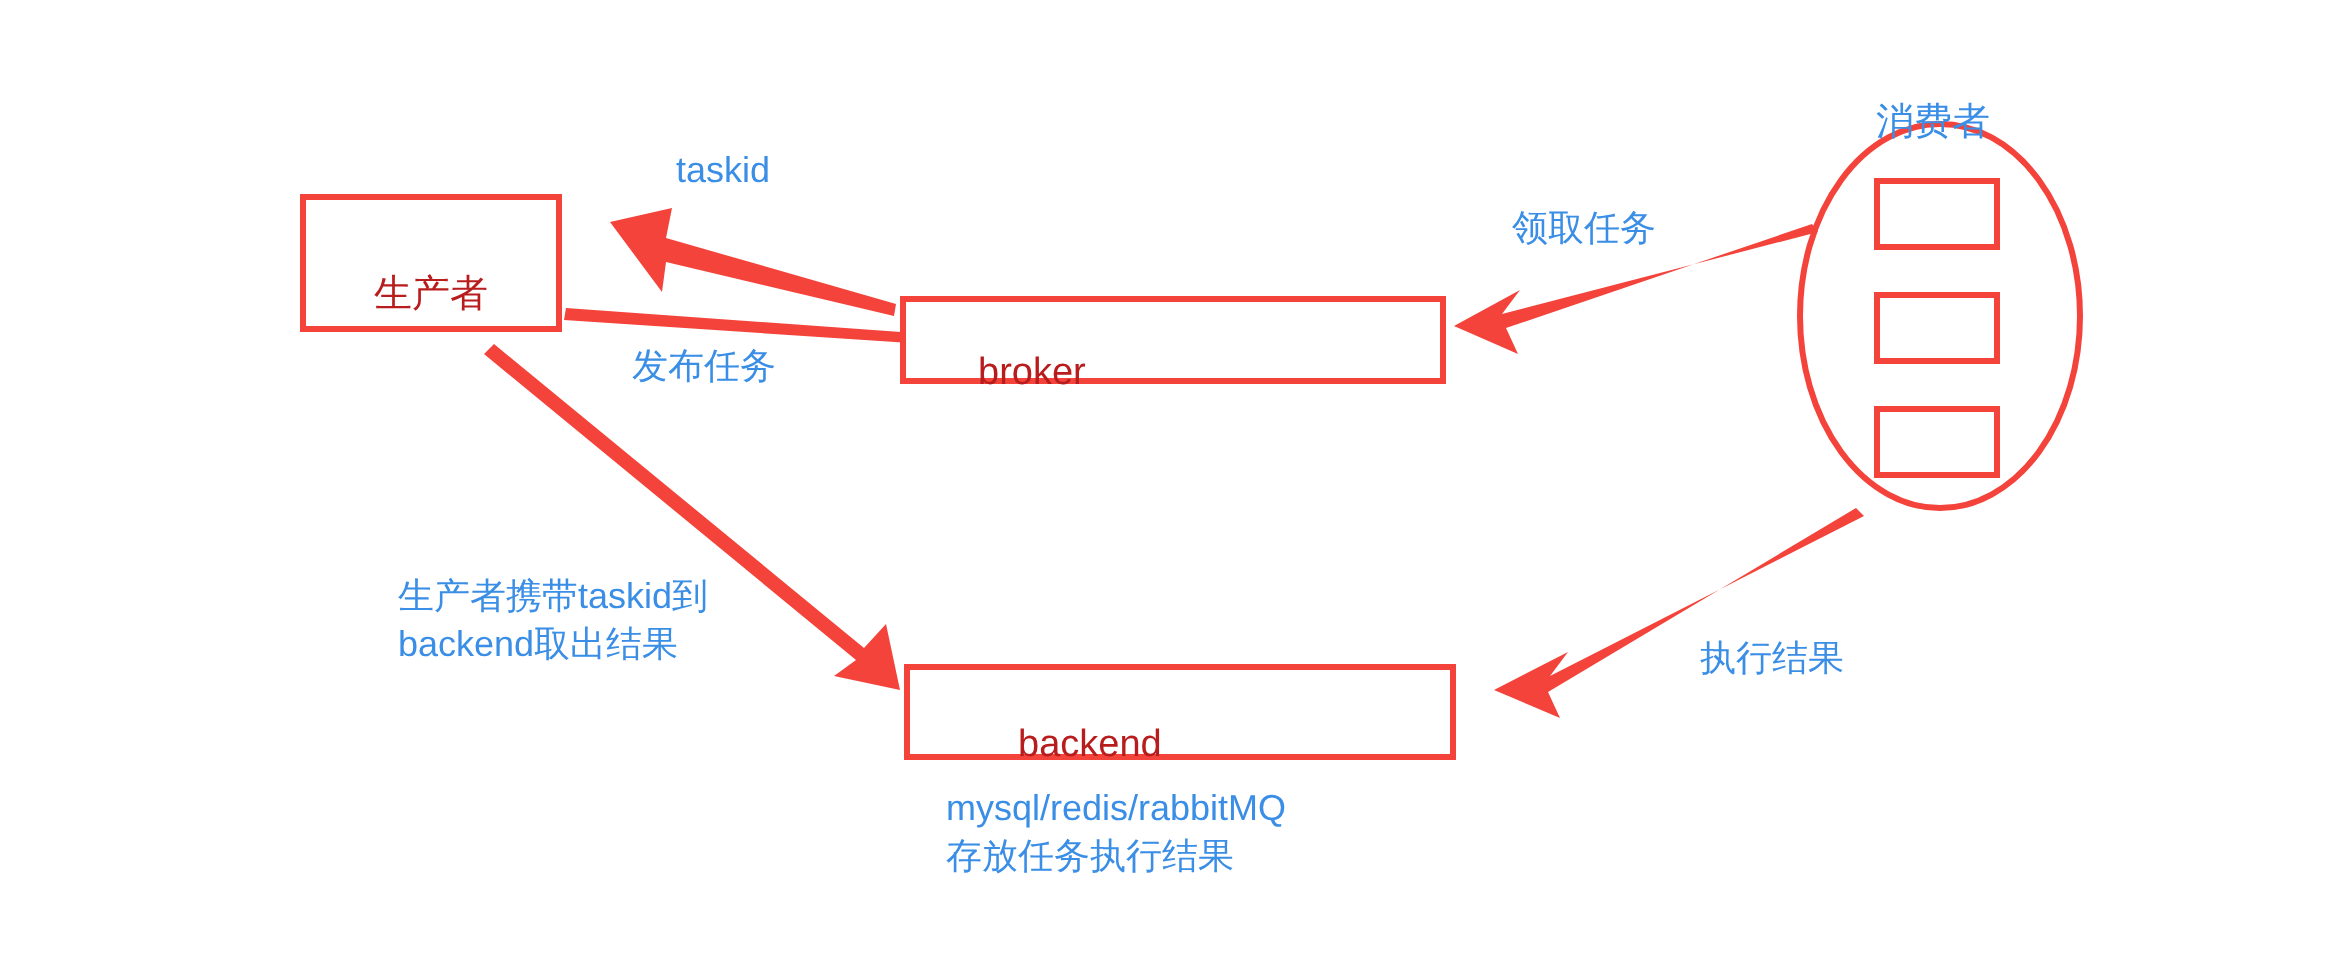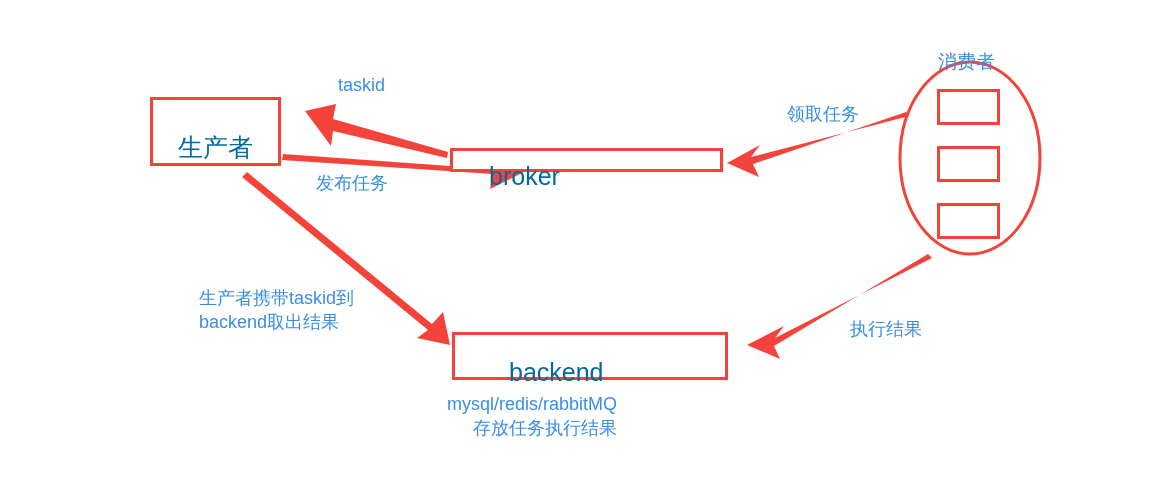--- a/index.html
+++ b/index.html
@@ -28,22 +28,22 @@
   }
   .node-box {
     position: absolute;
     box-sizing: border-box;
     border: 3px solid #f4433a;
     background: #ffffff;
     display: flex;
     align-items: center;
   }
   .node-label {
-    color: #0369a1;
-    font-size: 25px;
+    color: #b91c1c;
+    font-size: 19px;
     line-height: 1;
     white-space: nowrap;
     margin-top: 32px;
   }
   .annot {
     position: absolute;
     color: #3a8ee6;
     font-size: 18px;
     line-height: 1.35;
     white-space: pre;
@@ -52,21 +52,21 @@
     left: 150px;
     top: 97px;
     width: 131px;
     height: 69px;
     justify-content: center;
   }
   #broker-box {
     left: 450px;
     top: 148px;
     width: 273px;
-    height: 24px;
+    height: 44px;
     justify-content: flex-start;
     padding-left: 36px;
   }
   #backend-box {
     left: 452px;
     top: 332px;
     width: 276px;
     height: 48px;
     justify-content: flex-start;
     padding-left: 54px;
@@ -85,24 +85,24 @@
   #consumer-slot-3 { top: 203px; }
   #consumer-title {
     left: 938px;
     top: 25px;
     font-size: 19px;
     margin-top: 24px;
   }
   #lbl-taskid      { left: 338px; top: 73px; }
   #lbl-publish     { left: 316px; top: 171px; }
   #lbl-queue       { left: 490px; top: 72px; }
-  #lbl-claim       { left: 756px; top: 102px; margin-left: 31px; }
+  #lbl-claim       { left: 756px; top: 102px; }
   #lbl-result      { left: 850px; top: 317px; }
   #lbl-fetch       { left: 199px; top: 286px; }
-  #lbl-backend-cap { left: 447px; top: 392px; text-align: right; }
+  #lbl-backend-cap { left: 473px; top: 392px; }
 </style>
 </head>
 <body>
 
 <div id="canvas">
 
   <svg class="layer" viewBox="0 0 1168 490" xmlns="http://www.w3.org/2000/svg">
 
     <ellipse cx="970" cy="158" rx="70" ry="96" fill="none" stroke="#f4433a" stroke-width="3"></ellipse>
 

